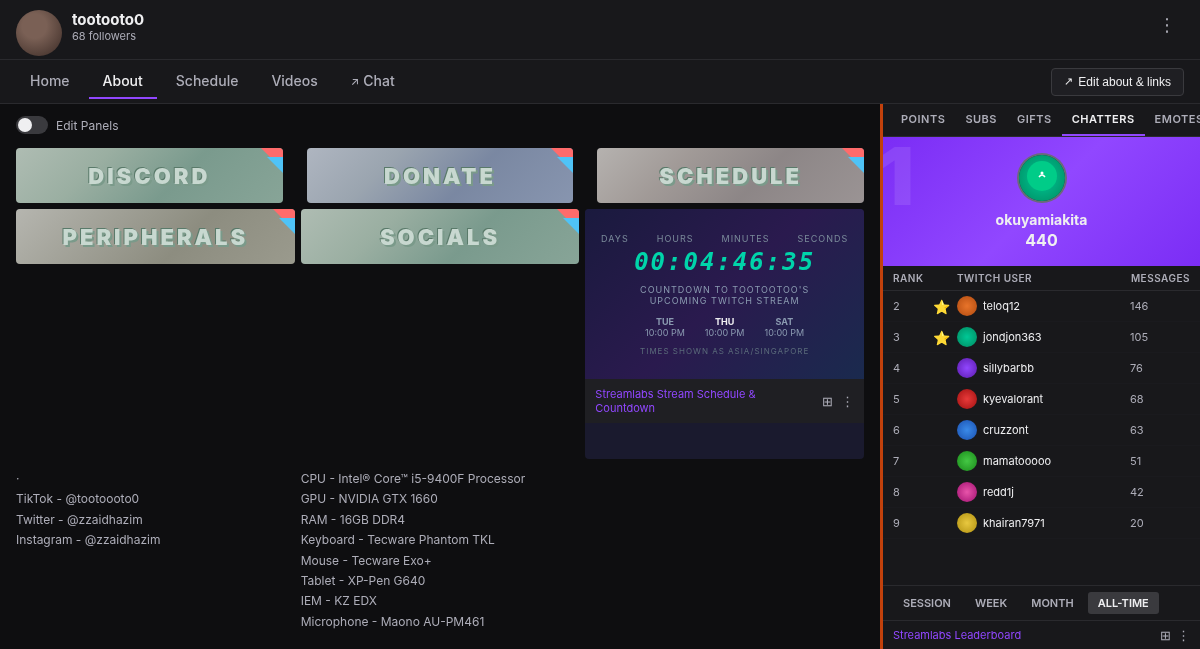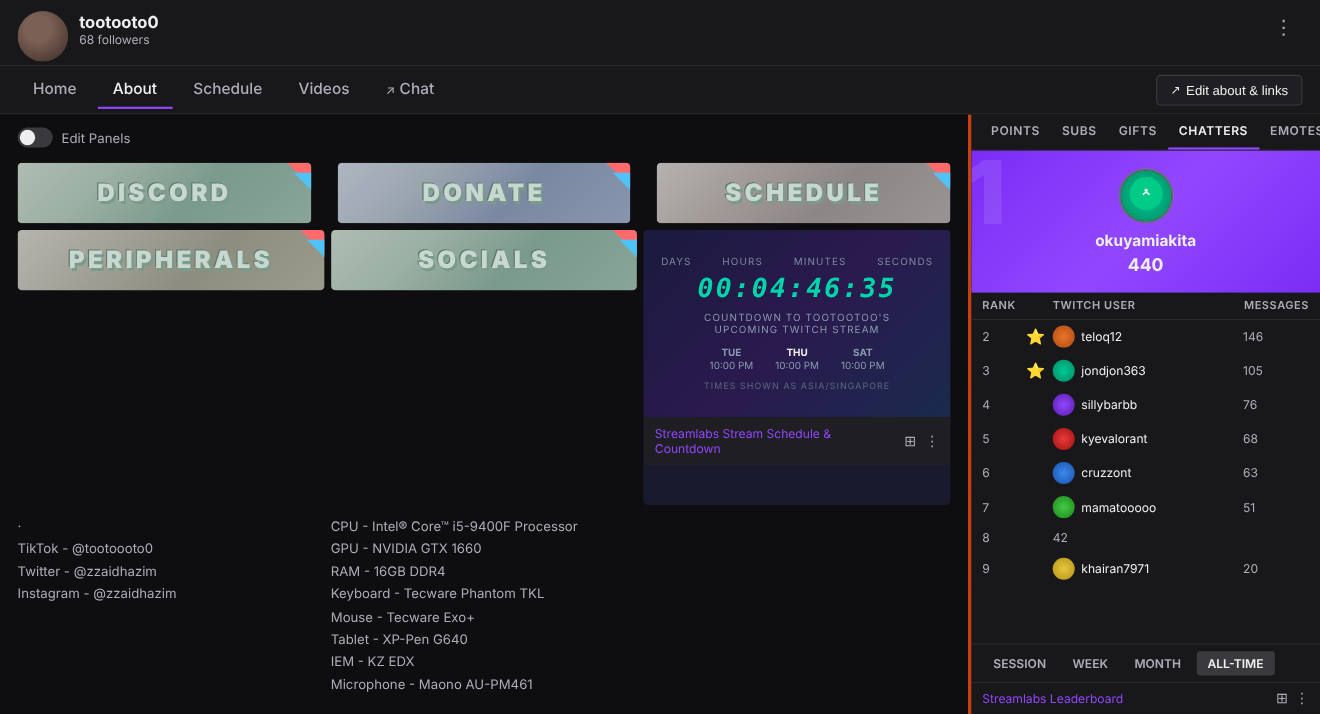--- a/index.html
+++ b/index.html
@@ -715,20 +715,24 @@
         <div class="lb-user-cell">
           <div class="lb-user-avatar av-green"></div>
           <span class="lb-username">mamatooooo</span>
         </div>
         <div class="lb-messages">51</div>
       </div>
 
       <div class="lb-row">
         <div class="lb-rank"><span>8</span></div>
         <div class="lb-rank-icon"></div>
+        <div class="lb-user-cell">
+          <div class="lb-user-avatar av-pink"></div>
+          <span class="lb-username">redd1j</span>
+        </div>
         <div class="lb-messages">42</div>
       </div>
 
       <div class="lb-row">
         <div class="lb-rank"><span>9</span></div>
         <div class="lb-rank-icon"></div>
         <div class="lb-user-cell">
           <div class="lb-user-avatar av-yellow"></div>
           <span class="lb-username">khairan7971</span>
         </div>

